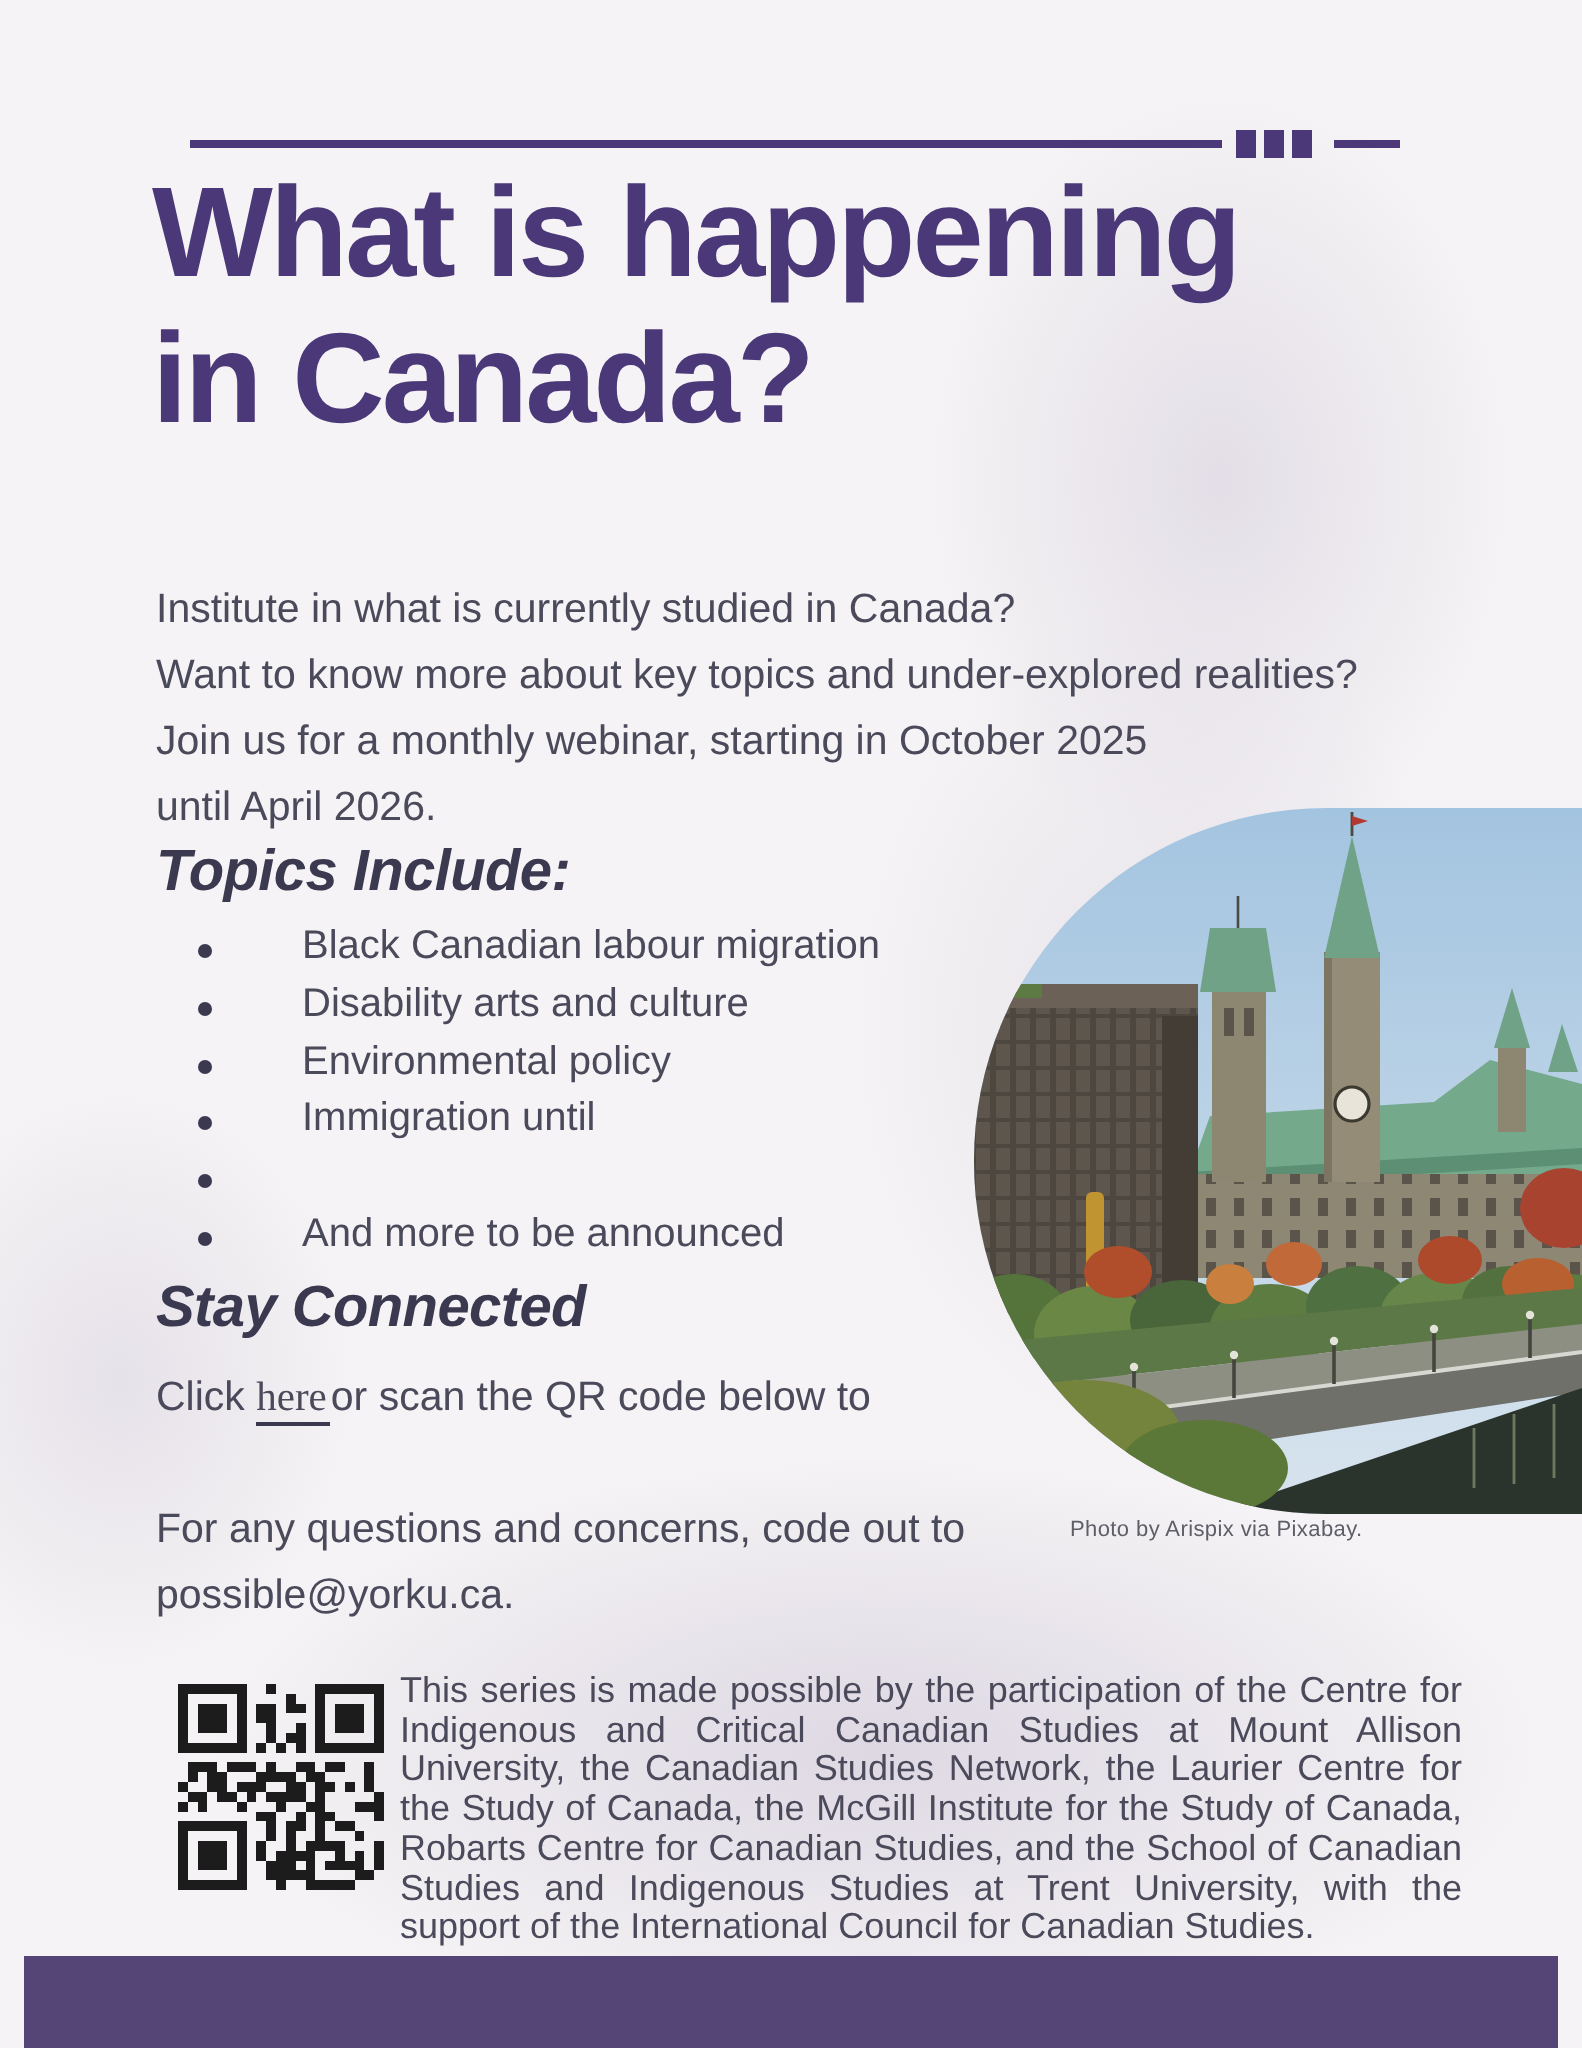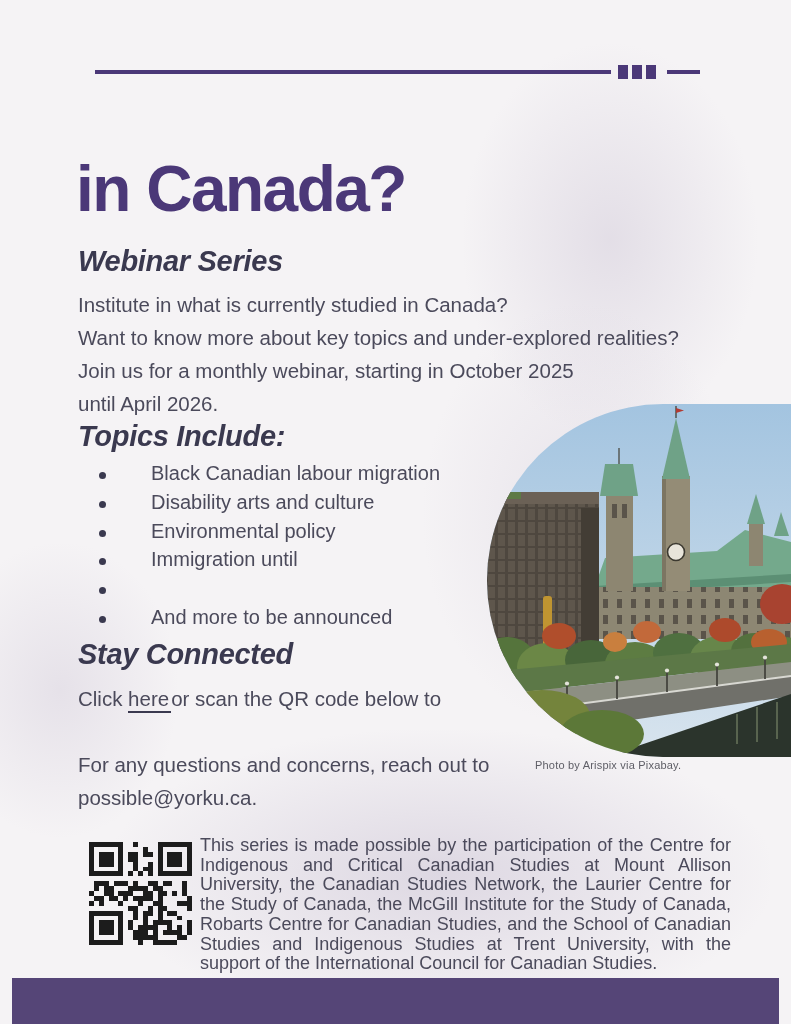--- a/index.html
+++ b/index.html
@@ -44,21 +44,21 @@
   .h-webinar{top:245px;}
   .h-topics{top:420px;}
   .h-stay{top:638px;}
 
   .para{position:absolute; left:78px; margin:0; font-size:20.5px; line-height:33px; color:var(--body);}
   .intro{top:288px;}
   .click-para{top:682px; width:440px;}
   .questions-para{top:748px; width:470px;}
   .link{
     color:var(--body); display:inline-block; border-bottom:2px solid var(--heading);
-    padding-right:2px; line-height:24px; cursor:pointer;
+    padding-right:2px; line-height:24px; cursor:pointer;font-family:Liberation Serif, serif;
   }
 
   ul.topics{position:absolute; left:99px; top:462px; margin:0; padding:0; list-style:none;}
   ul.topics li{display:flex; align-items:flex-start; height:28.8px; font-size:20px; color:var(--body);gap:32px;}
   .dot{width:7px; height:7px; border-radius:50%; background:var(--heading); margin:10px 13px 0 0; flex:none;}
 
   
   .photo-wrap{
     position:absolute; left:487px; top:404px; width:304px; height:353px;
     border-radius:176px 0 0 176px; overflow:hidden;
@@ -90,23 +90,22 @@
   <div class="wash wash-c"></div>
 
   <div class="deco-top">
     <span class="dline long"></span>
     <span class="dsq"></span>
     <span class="dsq"></span>
     <span class="dsq"></span>
     <span class="dline short"></span>
   </div>
 
-  <h1 class="title"><br><span>in Canada?</span></h1>
-
-  <h2 class="sec h-webinar">Webinar Series</h2>
+  <h1 class="title"><span>What is happening</span><br><span>in Canada?</span></h1>
+
 
   <p class="para intro"><span>Institute in what is currently studied in Canada?</span><br><span>Want to know more about key topics and under-explored realities?</span><br><span>Join us for a monthly webinar, starting in October 2025</span><br><span>until April 2026.</span></p>
 
   <h2 class="sec h-topics">Topics Include:</h2>
 
   <ul class="topics">
     <li>
         <span class="dot"></span>
         <span>Black Canadian labour migration</span>
       </li>
@@ -128,21 +127,21 @@
     <li>
         <span class="dot"></span>
         <span>And more to be announced</span>
       </li>
   </ul>
 
   <h2 class="sec h-stay">Stay Connected</h2>
 
   <p class="para click-para"><span>Click </span><a class="link">here </a><span>or scan the QR code below to</span><br></p>
 
-  <p class="para questions-para"><span>For any questions and concerns, reach out to</span><br><span>possible@yorku.ca.</span></p>
+  <p class="para questions-para"><span>For any questions and concerns, code out to</span><br><span>possible@yorku.ca.</span></p>
 
   <div class="photo-wrap">
     <svg viewBox="0 0 304 353" preserveAspectRatio="none">
       <defs>
         <linearGradient id="sky" x1="0" y1="0" x2="0" y2="1">
           <stop offset="0" stop-color="#a3c4e0"></stop>
             <stop offset="1" stop-color="#d8e4ee"></stop>
         </linearGradient>
         <pattern id="win" width="14" height="16" patternUnits="userSpaceOnUse">
           <rect width="14" height="16" fill="#8d8773"></rect>

